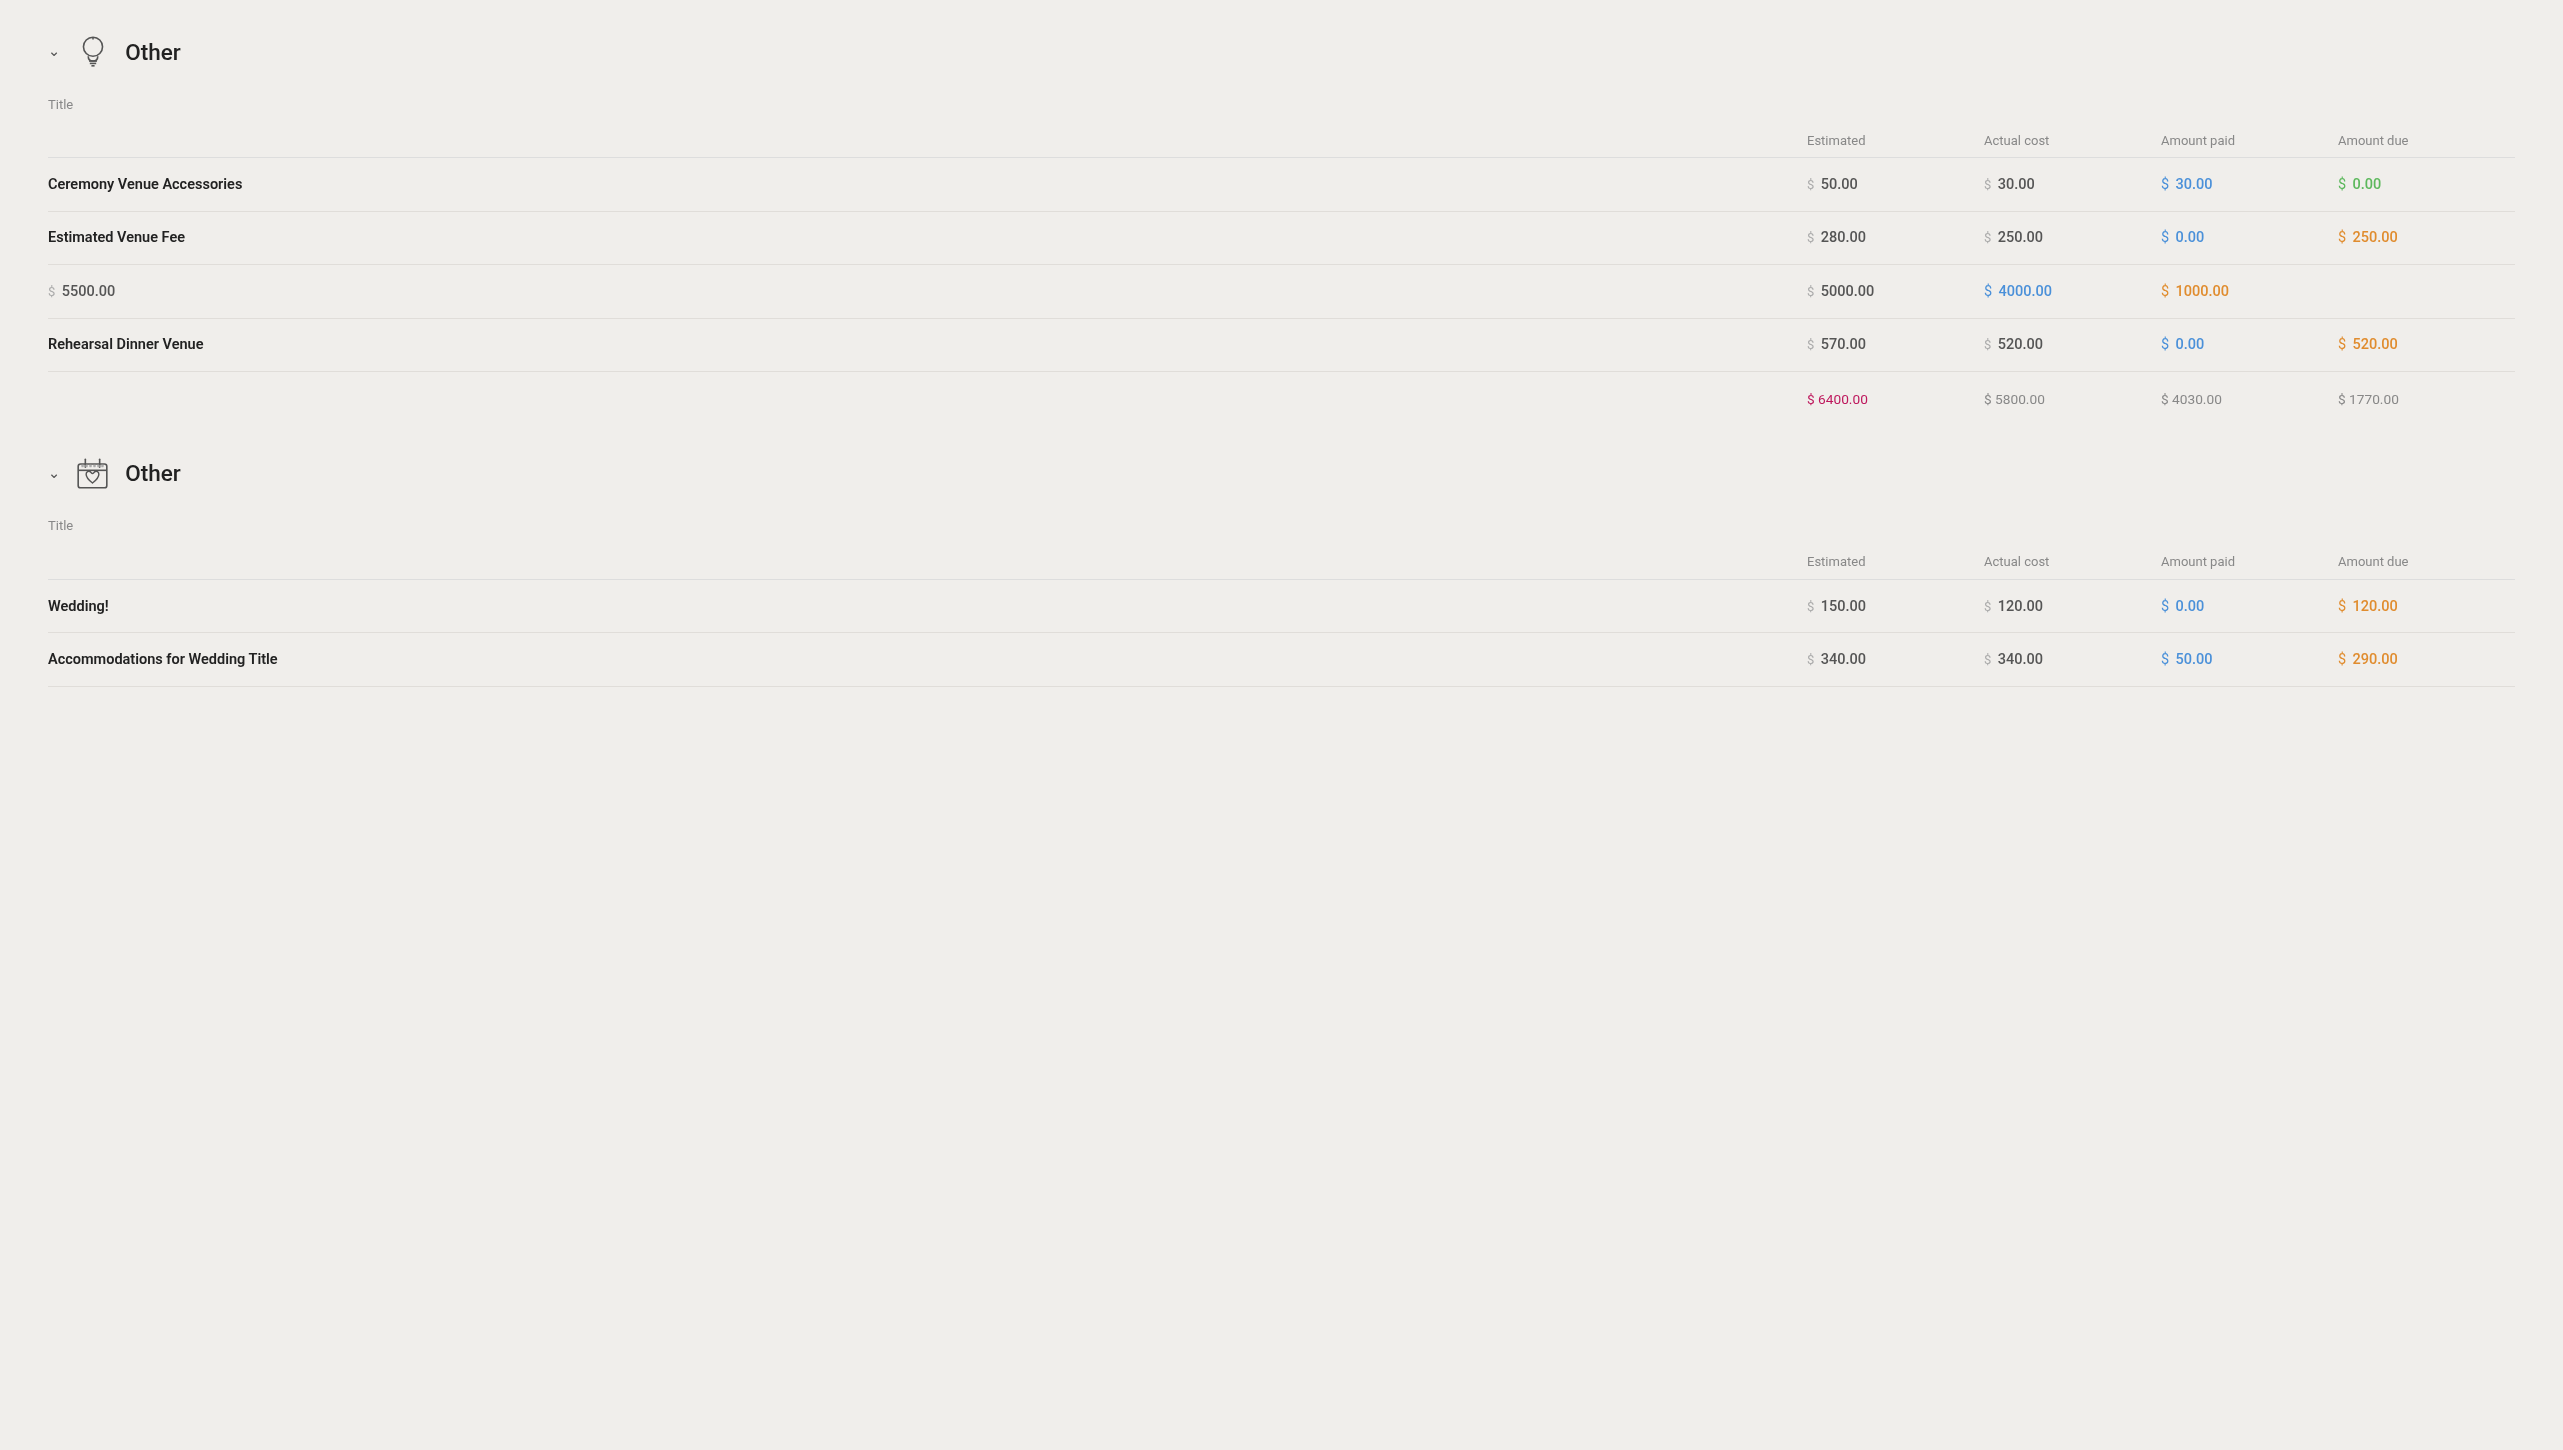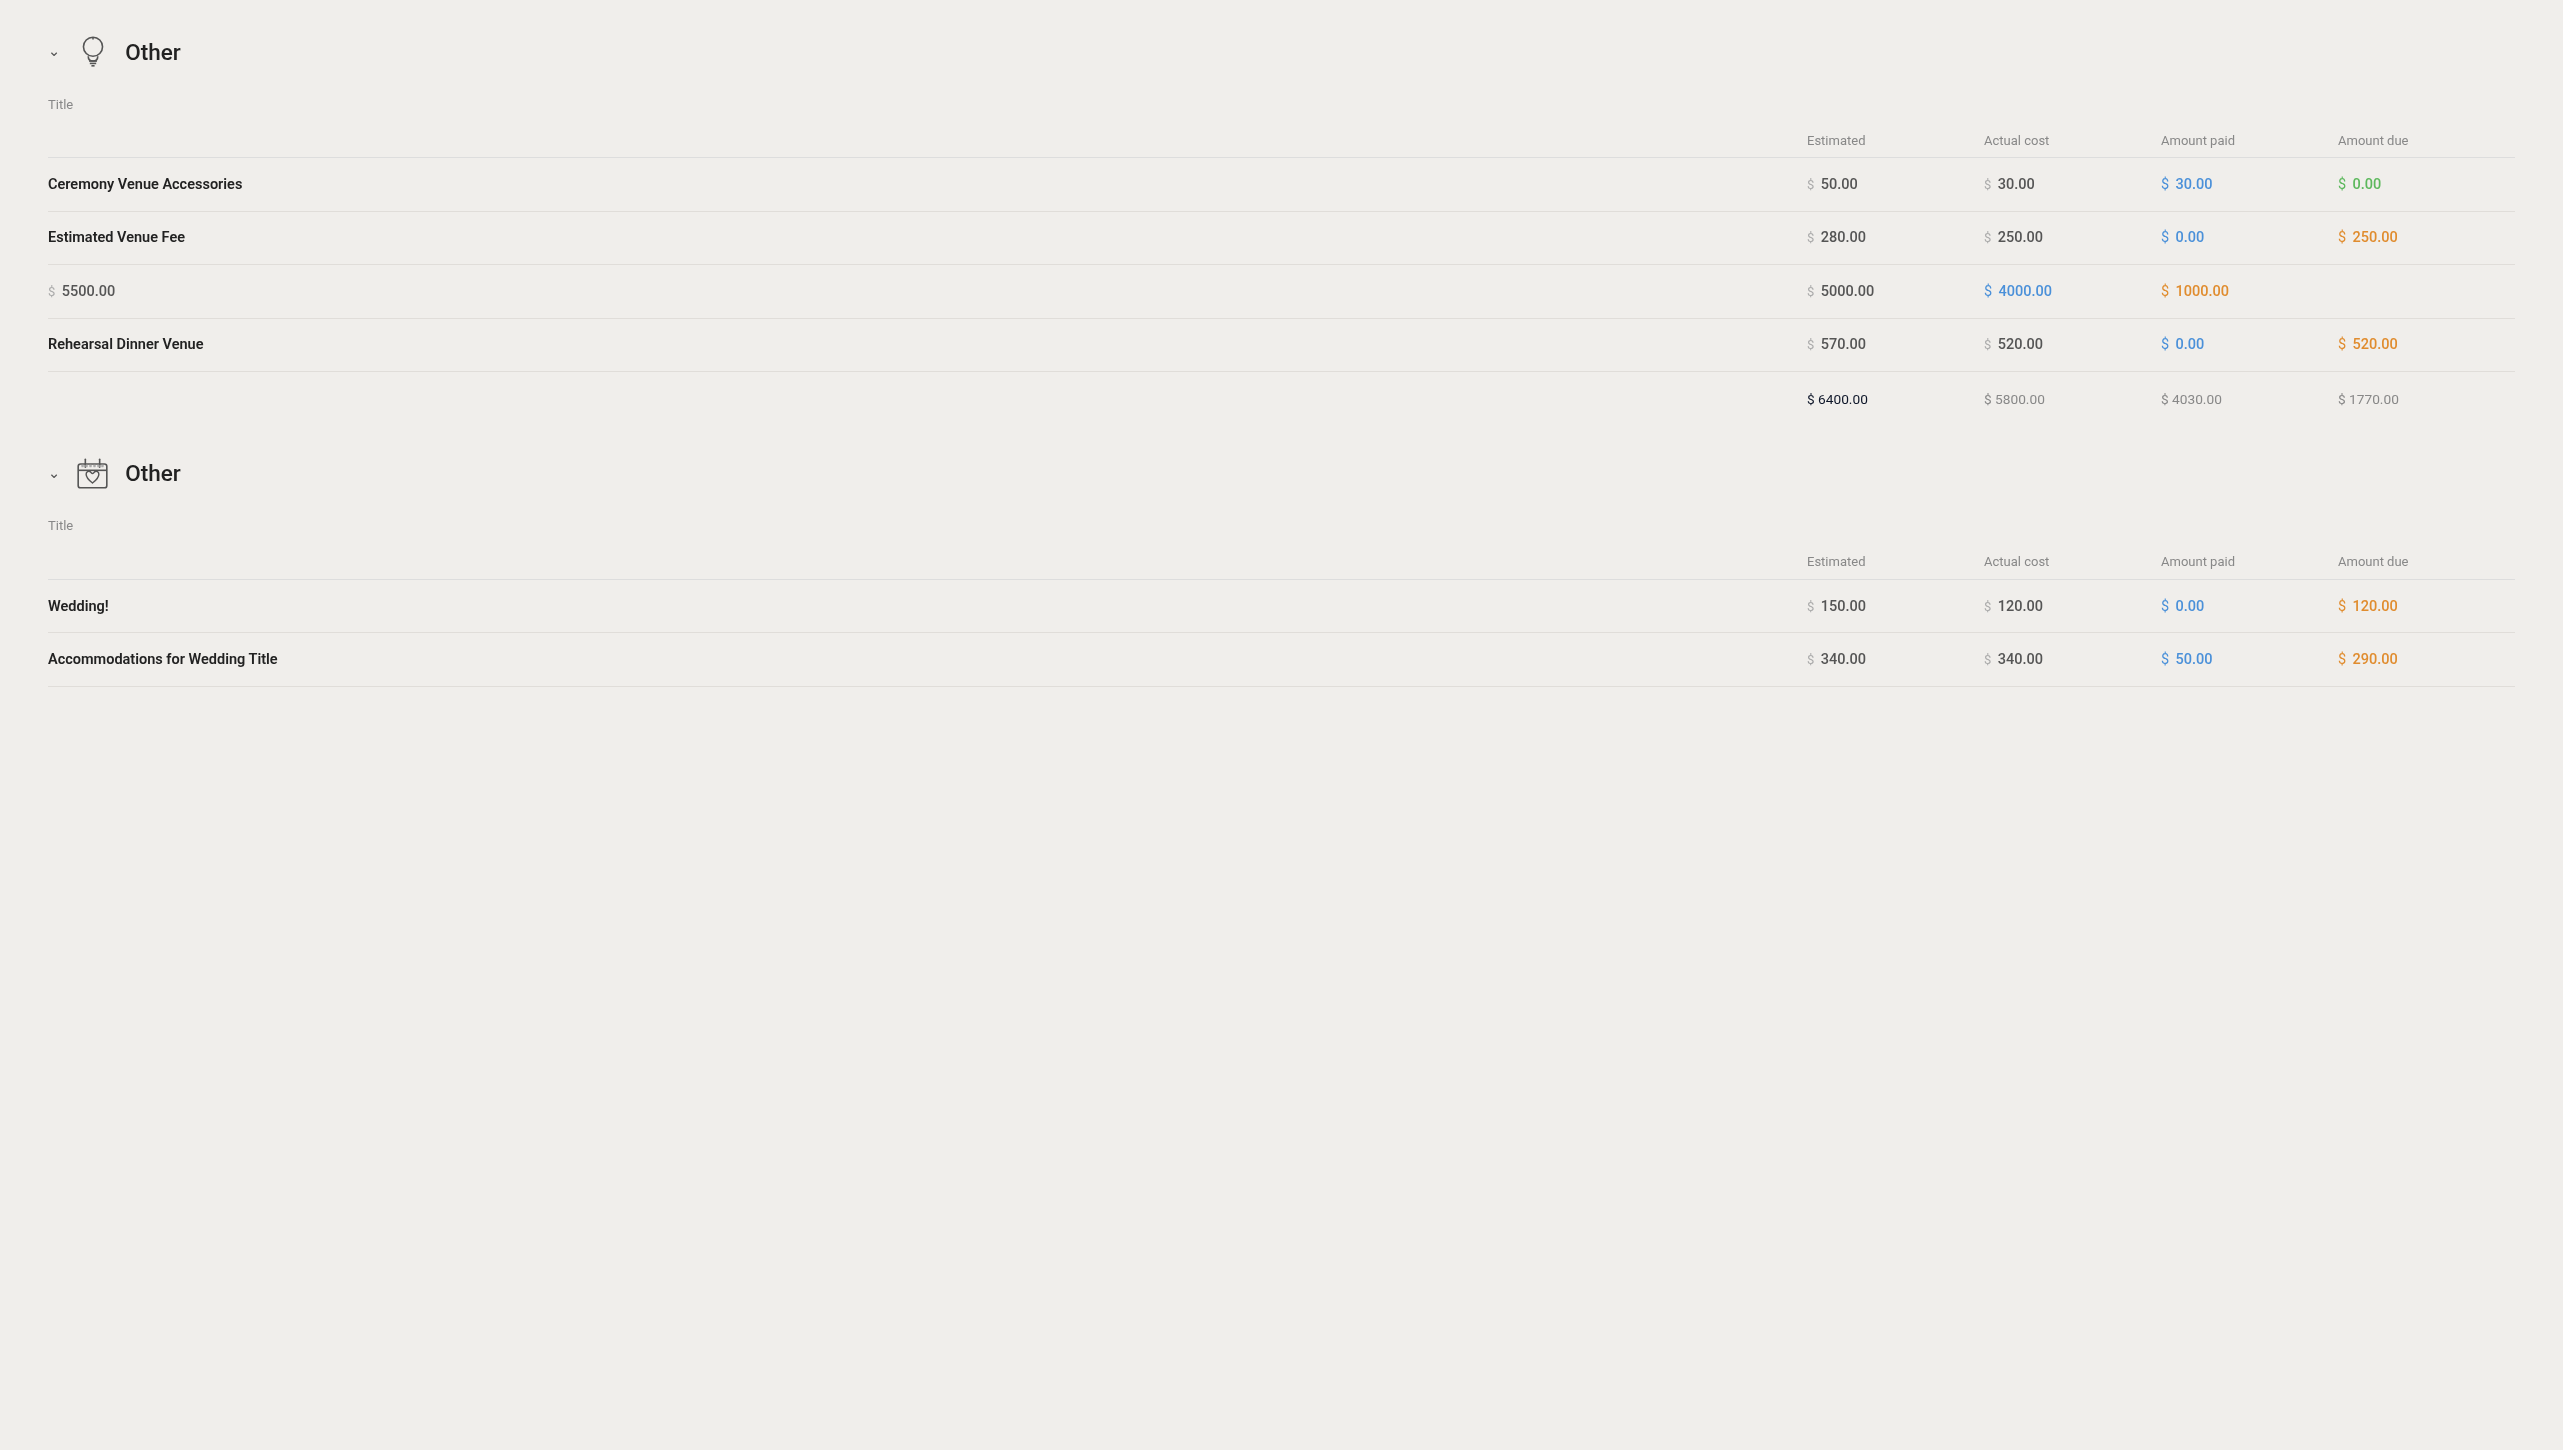--- a/index.html
+++ b/index.html
@@ -242,21 +242,21 @@
       </div>
       <div class="amount-cell">
         <span class="currency-orange">$</span>
         <span class="amount-due-orange">520.00</span>
       </div>
     </div>
 
     <div class="totals-row">
       <div></div>
       <div class="amount-cell">
-        <span style="color:#0f172a">$ 6400.00</span>
+        <span style="color:#be185d">$ 6400.00</span>
       </div>
       <div class="amount-cell">
         <span style="color:#888">$ 5800.00</span>
       </div>
       <div class="amount-cell">
         <span style="color:#888">$ 4030.00</span>
       </div>
       <div class="amount-cell">
         <span style="color:#888">$ 1770.00</span>
       </div>

